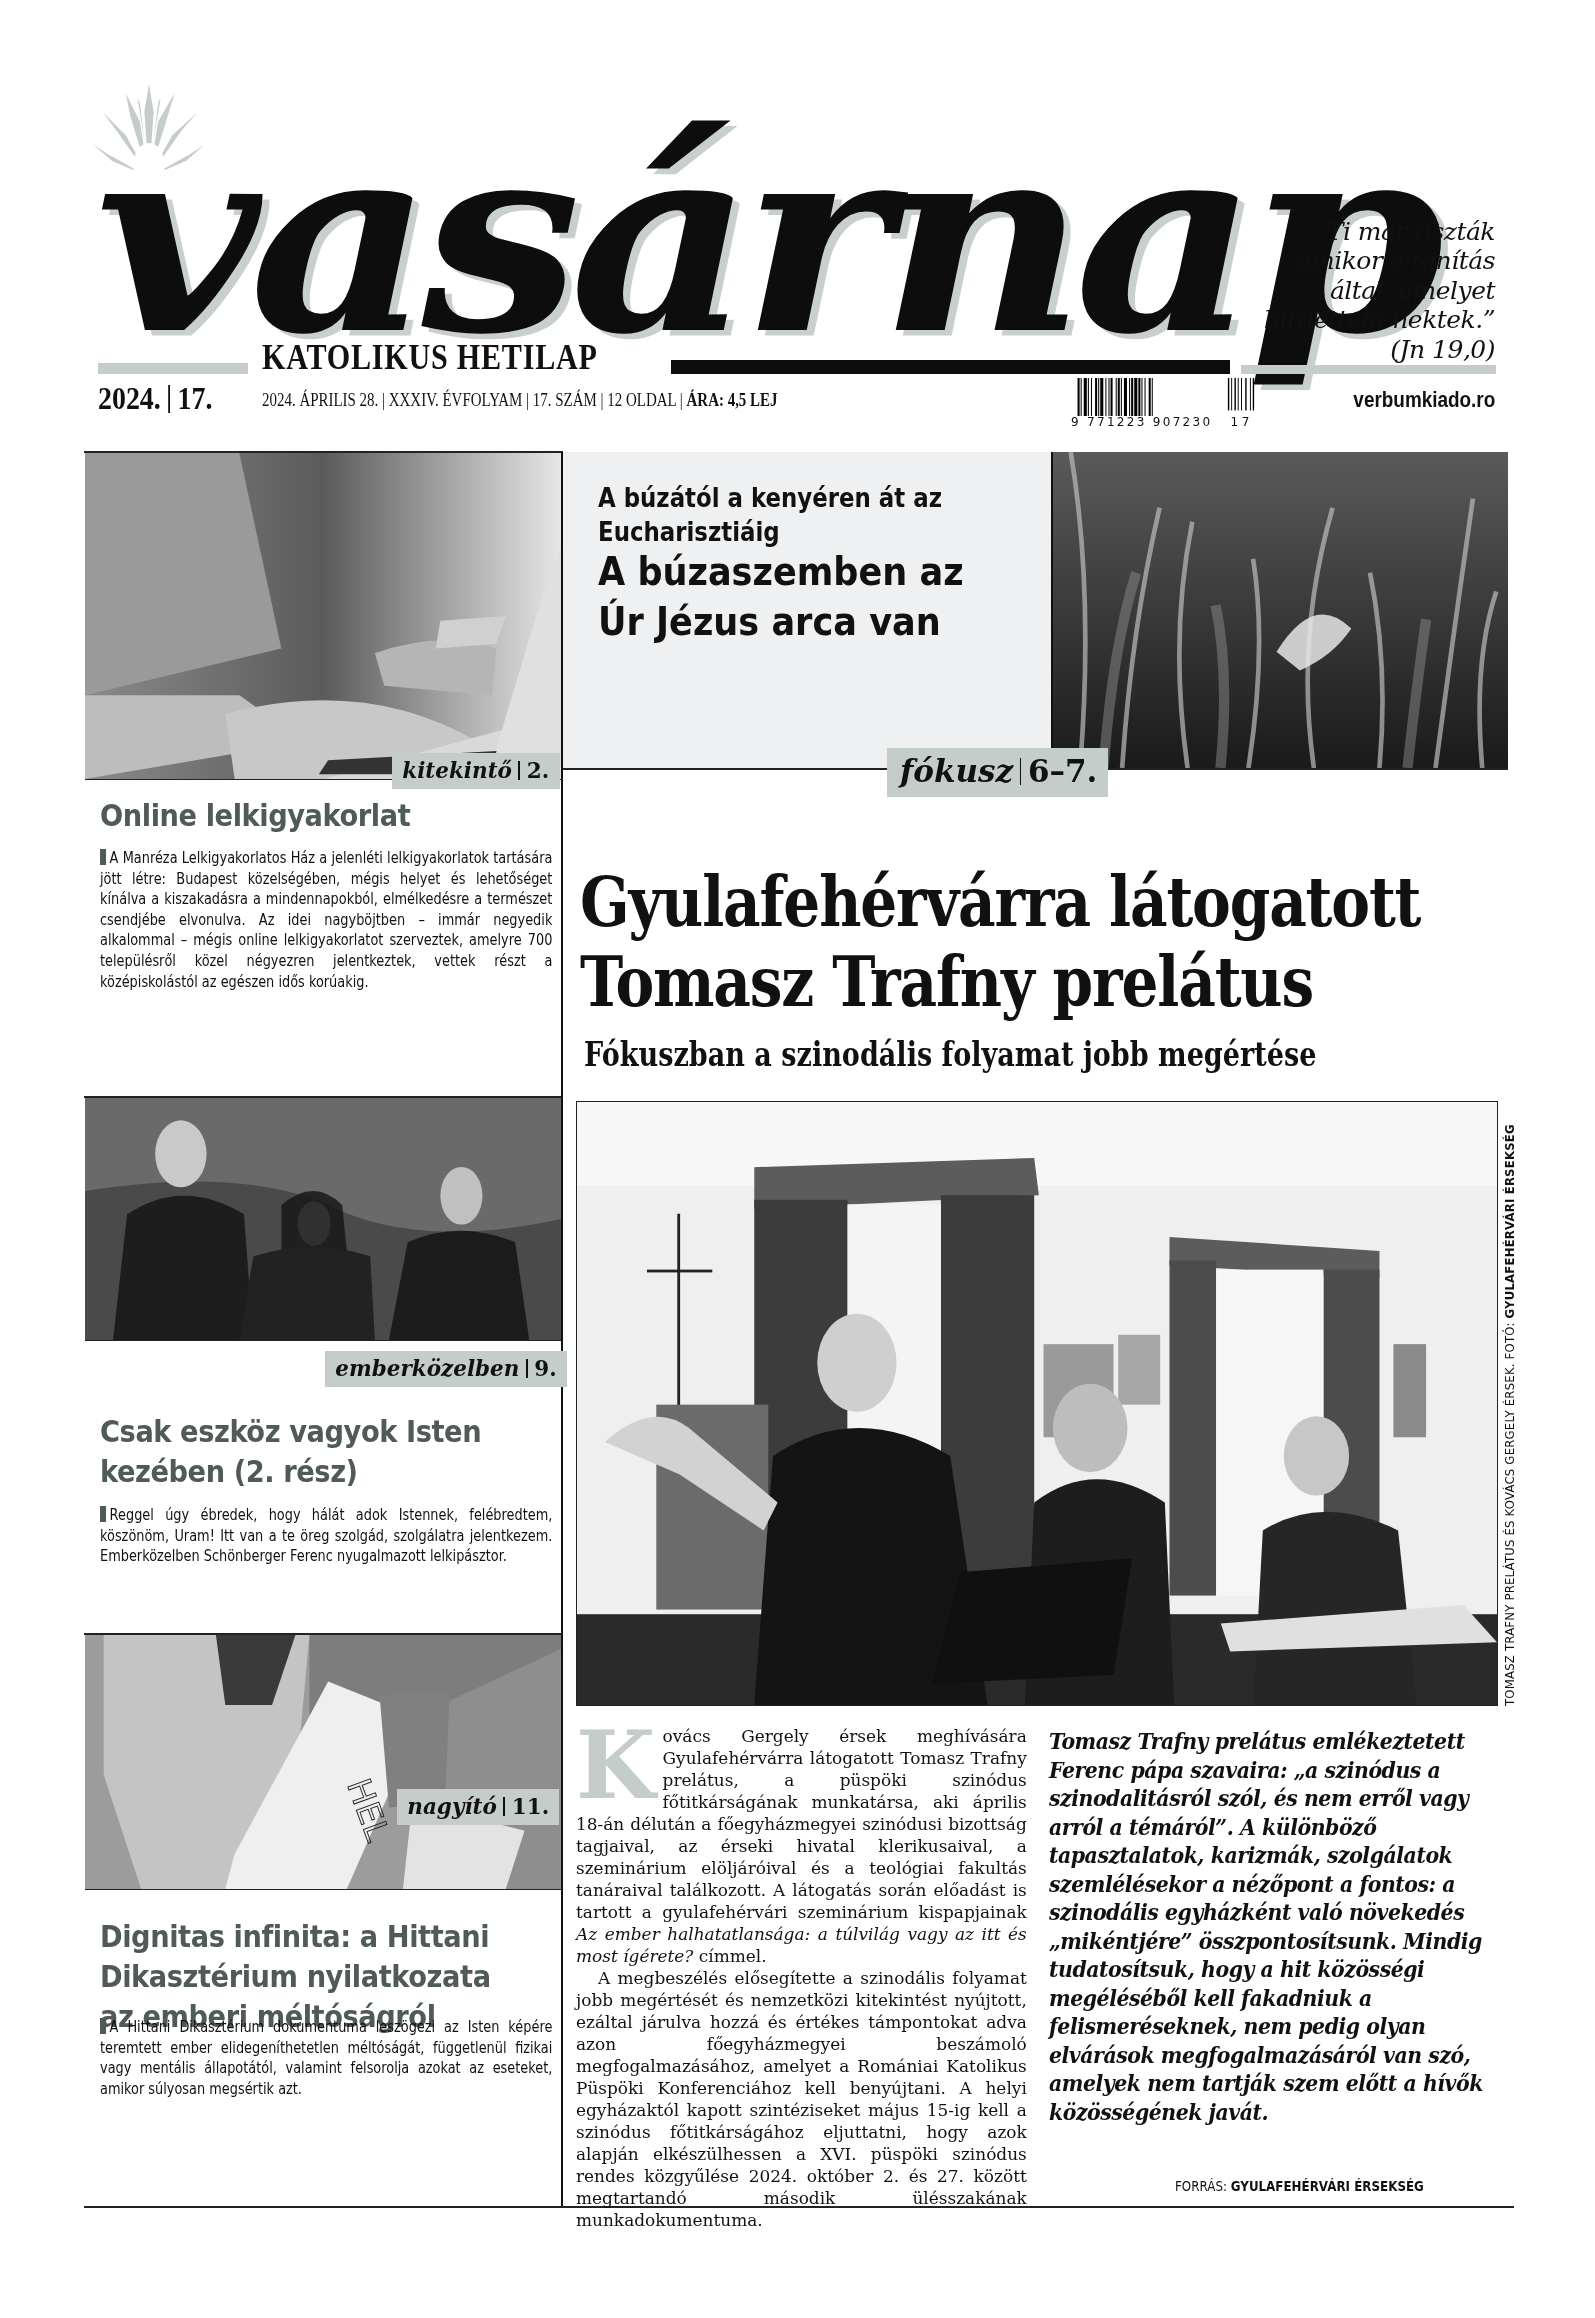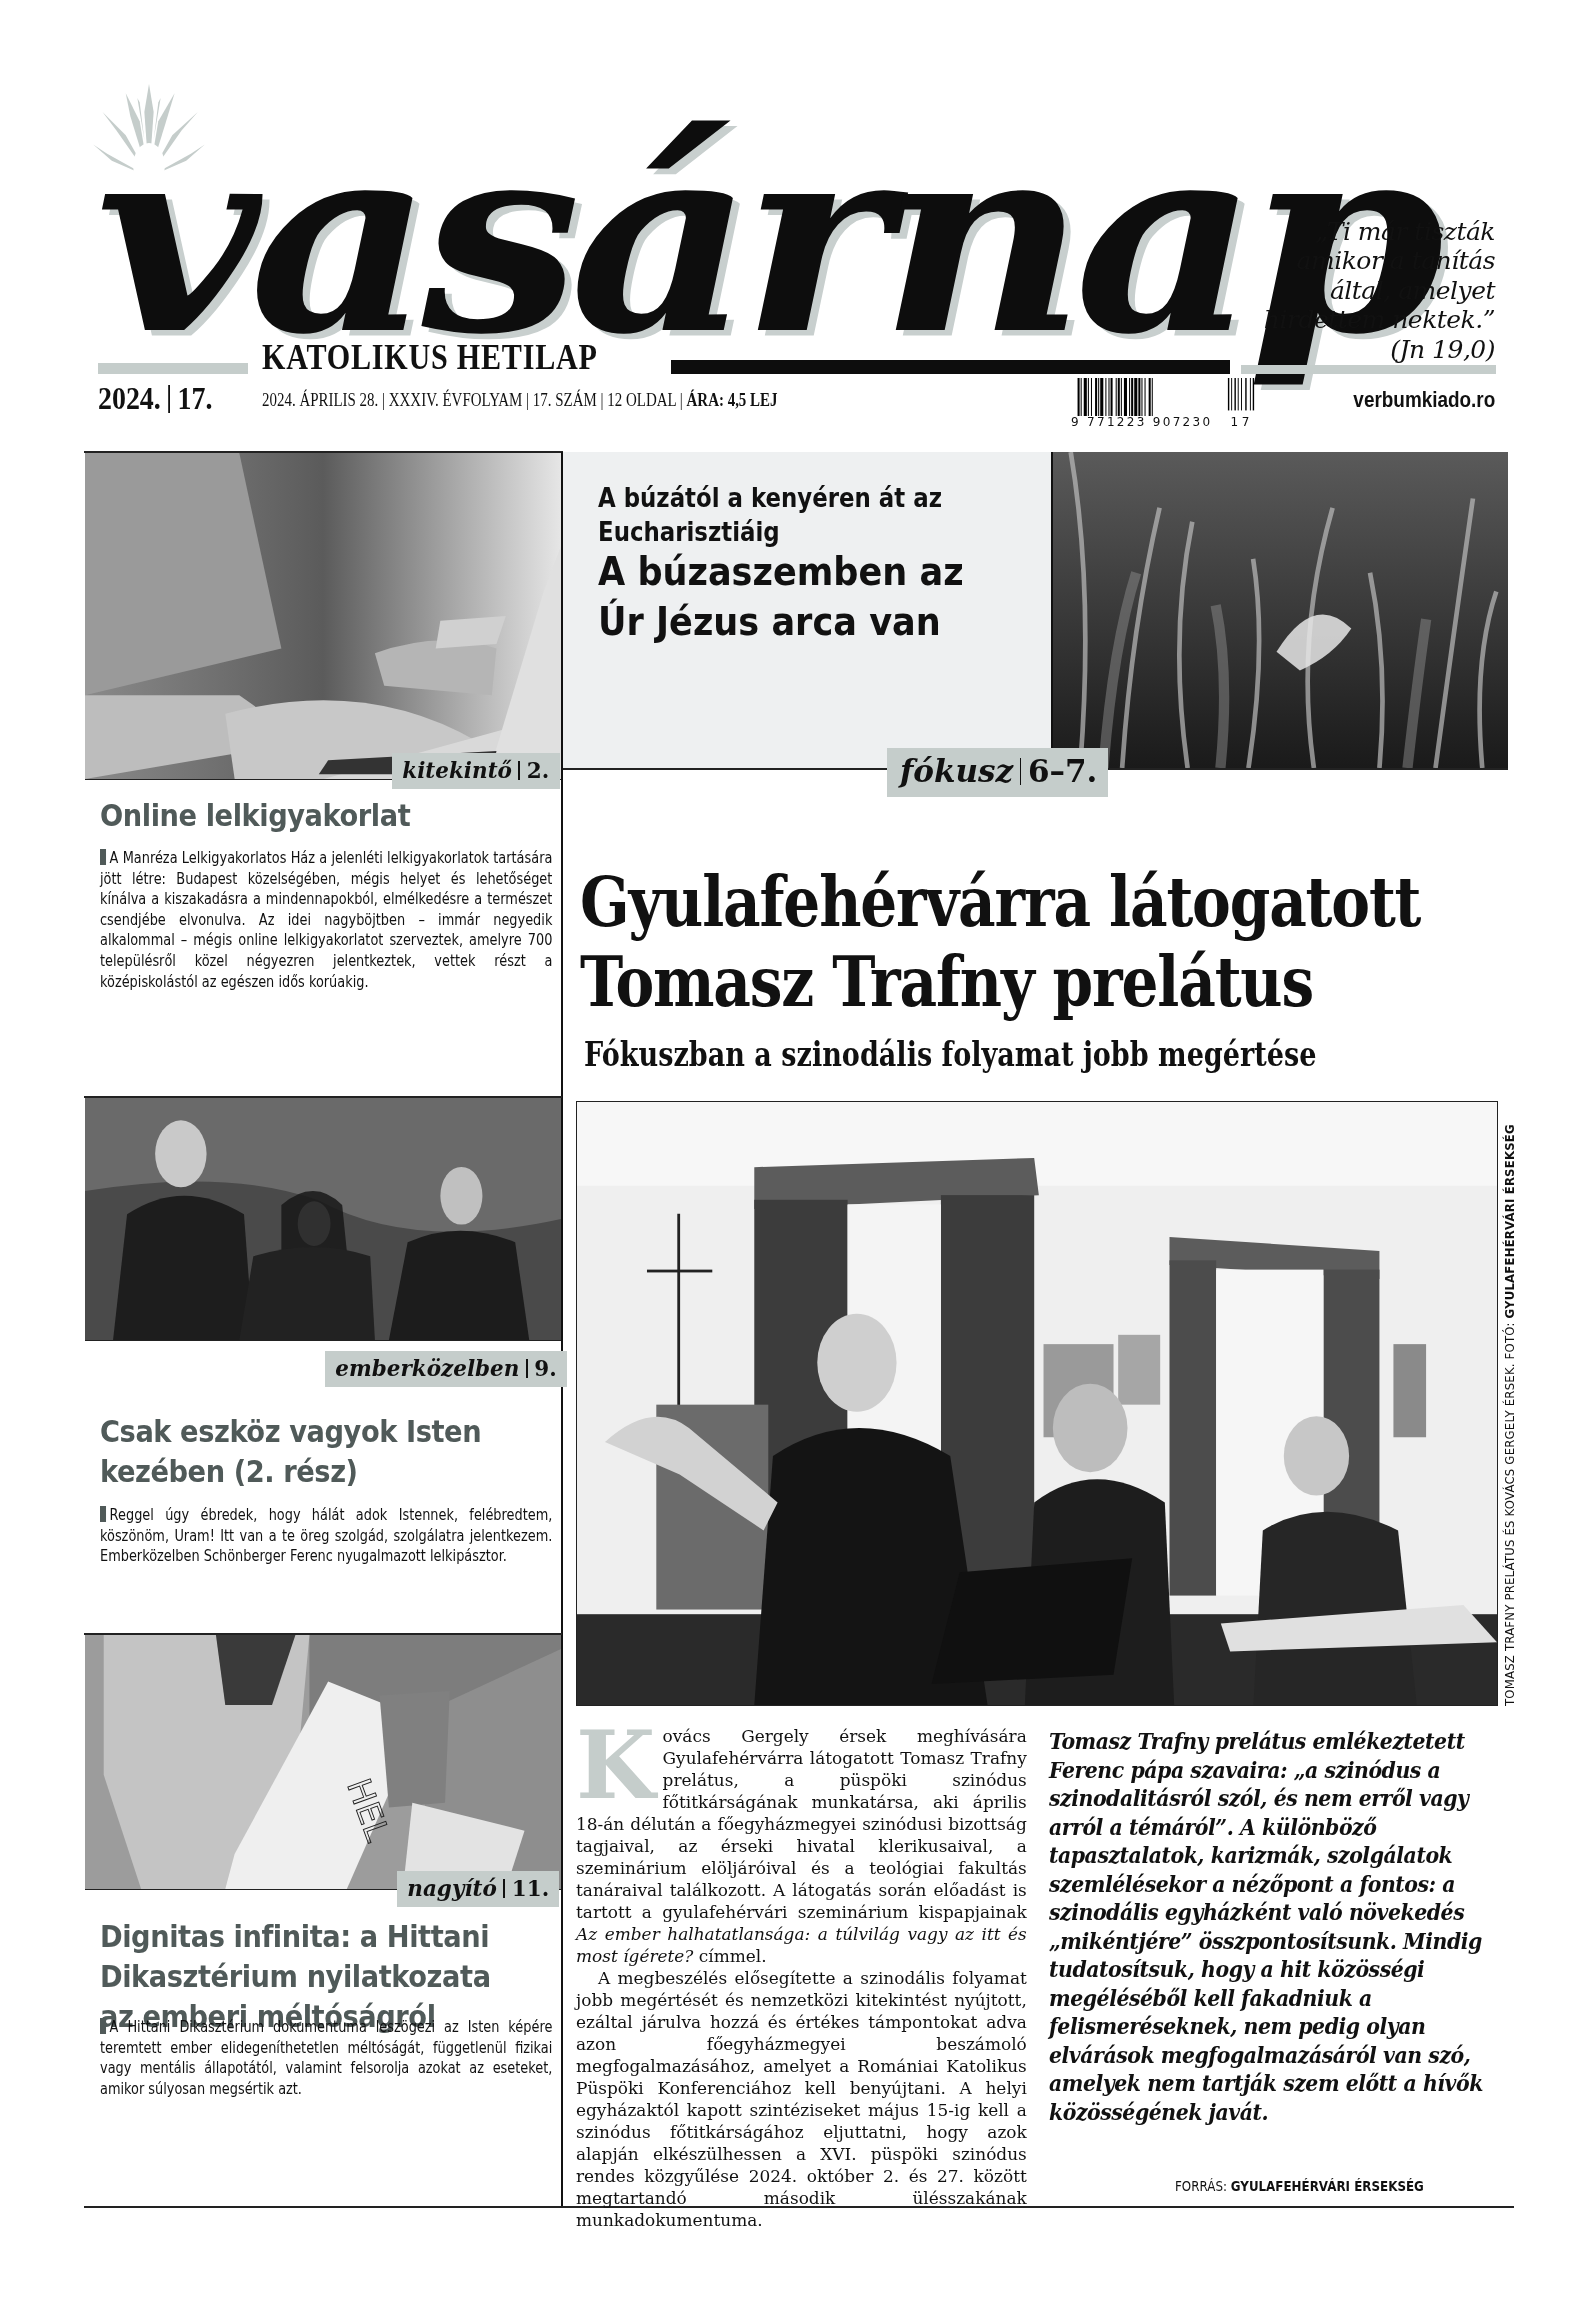--- a/index.html
+++ b/index.html
@@ -234,21 +234,21 @@
     <rect x="480" y="0" width="540" height="200" fill="#7d7d7d"></rect>
     <path d="M760 150 L1018 30 L1018 545 L700 545 Z" fill="#8e8e8e"></path>
     <path d="M40 0 L480 0 L430 545 L120 545 L40 300 Z" fill="#c4c4c4"></path>
     <path d="M280 0 L450 0 L400 150 L300 150 Z" fill="#3a3a3a"></path>
     <path d="M320 470 L520 100 L720 180 L560 545 L300 545 Z" fill="#efefef"></path>
     <path d="M630 130 L780 120 L770 360 L650 370 Z" fill="#808080"></path>
     <path d="M700 360 L940 420 L900 545 L680 545 Z" fill="#e3e3e3"></path>
     <text x="560" y="320" font-family="DejaVu Sans, sans-serif" font-size="70" fill="none" stroke="#222" stroke-width="2" transform="rotate(70 560 320)">HEL</text>
   </svg>
 </div>
-<div class="abs section-tag" style="left:397px; top:1871px;">
+<div class="abs section-tag" style="left:397px; top:1789px;">
   <i>nagyító</i><span class="bar"></span><span>11.</span>
 </div>
 <div class="abs side-title" style="left:100px; top:1916px; width:491px;">Dignitas infinita: a Hittani Dikasztérium nyilatkozata az emberi méltóságról</div>
 <div class="abs side-body" style="left:100px; top:2017px;">
   <span class="marker"></span><span>A Hittani Dikasztérium dokumentuma leszögezi az Isten képére teremtett ember elidegeníthetetlen méltóságát, függetlenül fizikai vagy mentális állapotától, valamint felsorolja azokat az eseteket, amikor súlyosan megsértik azt.</span>
 </div>
 
 <div class="abs teaser-box"></div>
 <div class="abs teaser-kicker">A búzától a kenyéren át az Eucharisztiáig</div>
 <div class="abs teaser-title">A búzaszemben az Úr Jézus arca van</div>

